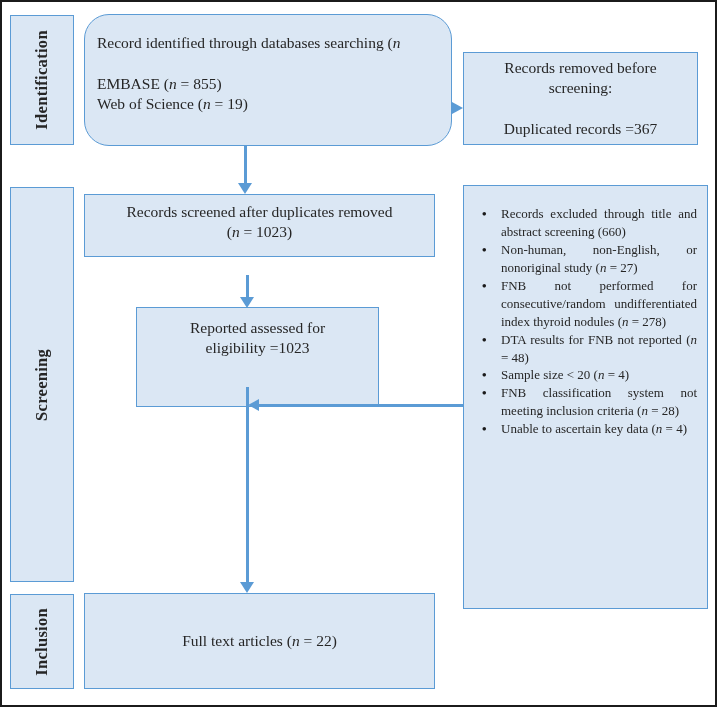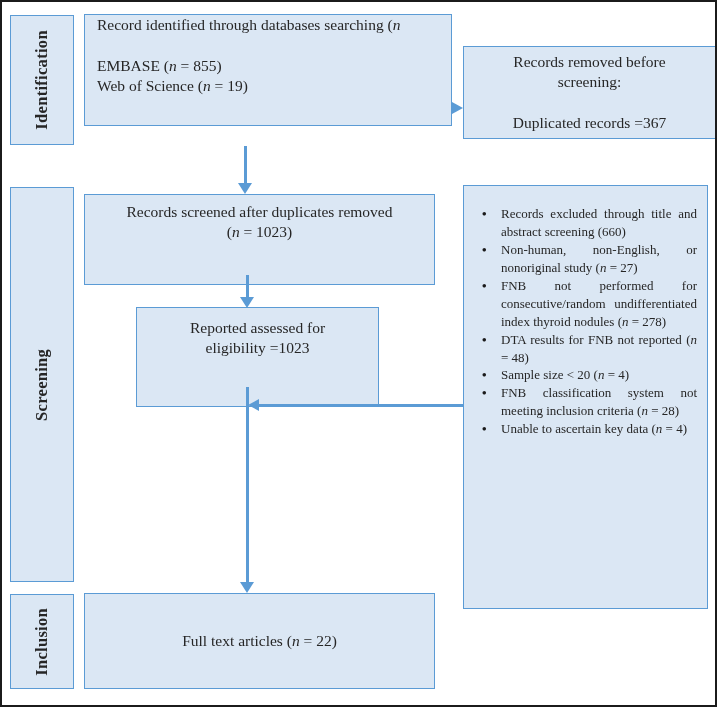--- a/index.html
+++ b/index.html
@@ -18,23 +18,23 @@
   .vtext {
     transform:rotate(-90deg); white-space:nowrap;
     font-weight:bold; font-size:16.5px; letter-spacing:0.3px;
   }
   .tline { min-height:1.32em; }
   .center { text-align:center; }
   
   #stage-identification { left:8px;  top:13px;  width:64px; height:130px; }
   #stage-screening      { left:8px;  top:185px; width:64px; height:395px; }
   #stage-inclusion      { left:8px;  top:592px; width:64px; height:95px;  }
-  #box-identified { left:82px;  top:12px;  width:368px; height:112px; padding:0 12px; }
-  #box-removed    { left:461px; top:44px;  width:253px; height:93px;  padding:5px 8px;text-align:center; }
-  #box-screened   { left:82px;  top:192px; width:351px; height:91px;  padding:7px 8px; }
+  #box-identified { left:82px;  top:12px;  width:368px; height:132px; padding:18px 12px;border-radius:25px; }
+  #box-removed    { left:461px; top:50px;  width:235px; height:93px;  padding:5px 8px;text-align:center; }
+  #box-screened   { left:82px;  top:192px; width:351px; height:63px;  padding:7px 8px; }
   #box-eligibility{ left:134px; top:305px; width:243px; height:100px;  padding:10px 20px; }
   #box-excluded   { left:461px; top:183px; width:245px; height:424px; padding:7px 10px 7px 10px; }
   #box-included   { left:82px;  top:591px; width:351px; height:96px; display:flex; align-items:center; justify-content:center; }
   
   .excl-list { margin:12px 0 0 0; padding:0; list-style:none; }
   .excl-list li {
     position:relative; padding-left:27px; text-align:justify;
     font-size:13px; line-height:1.38;
   }
   .excl-list li::before {

